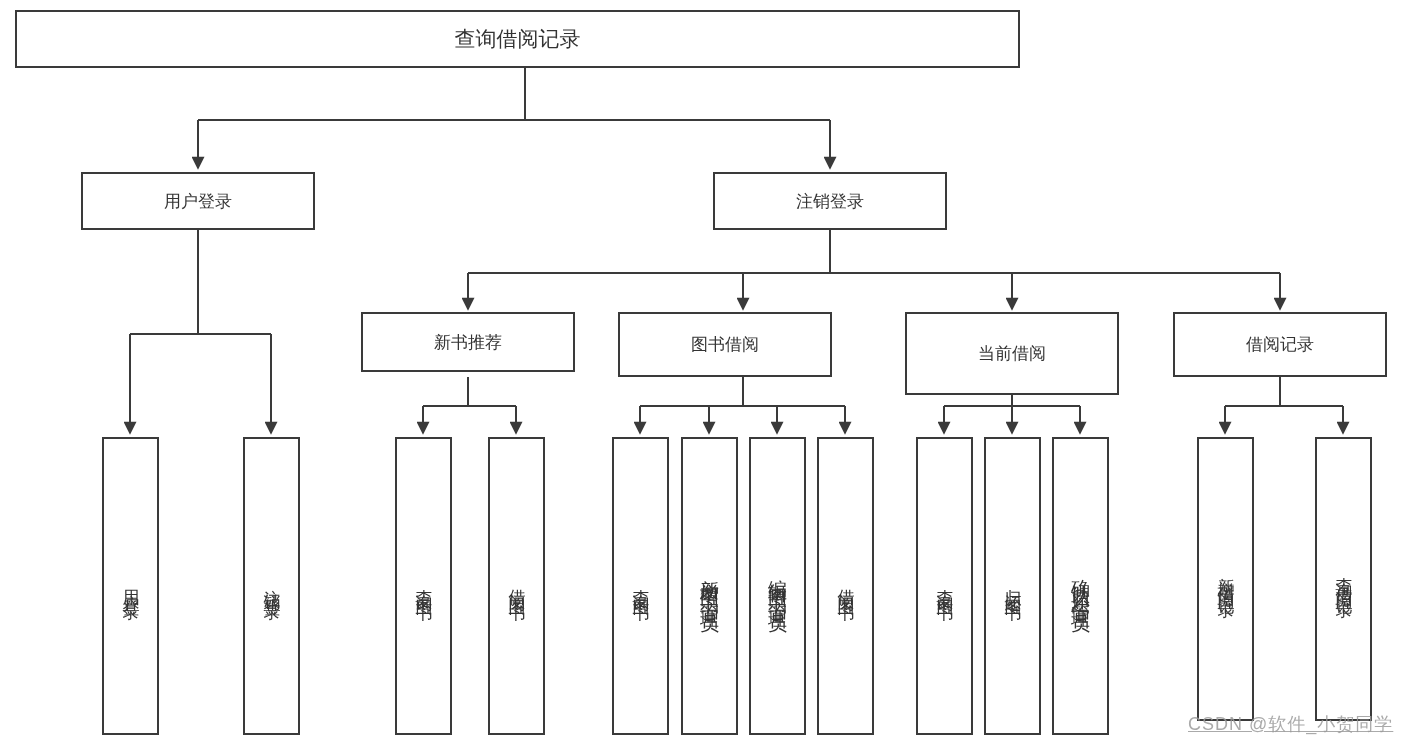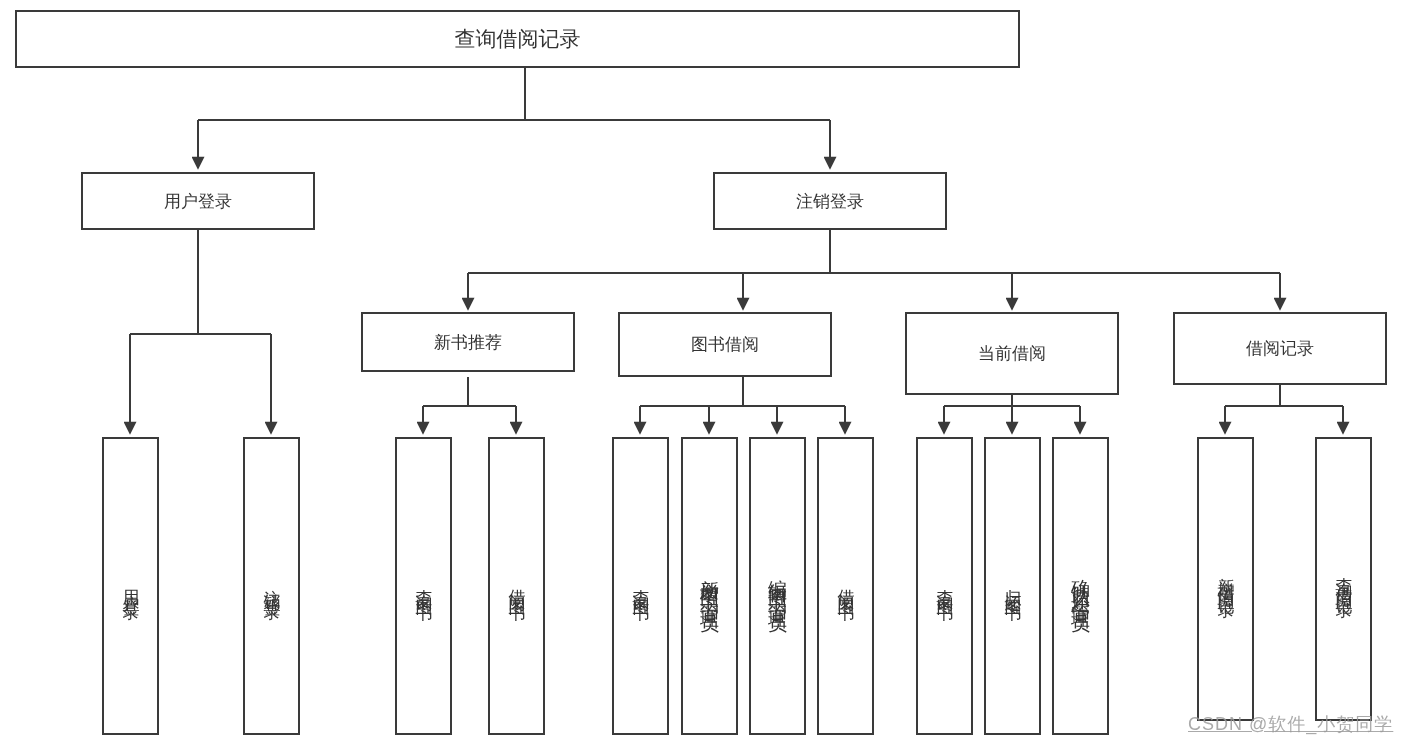--- a/index.html
+++ b/index.html
@@ -122,21 +122,21 @@
 
   <div class="node" style="left:361px; top:312px; width:214px; height:60px;">
     <span>新书推荐</span>
   </div>
   <div class="node" style="left:618px; top:312px; width:214px; height:65px;">
     <span>图书借阅</span>
   </div>
   <div class="node" style="left:905px; top:312px; width:214px; height:83px;">
     <span>当前借阅</span>
   </div>
-  <div class="node" style="left:1173px; top:312px; width:214px; height:73px;">
+  <div class="node" style="left:1173px; top:312px; width:214px; height:65px;">
     <span>借阅记录</span>
   </div>
 
   <div class="node vnode" style="left:102px; top:437px; width:57px; height:298px;">
     <span>用户登录</span>
   </div>
   <div class="node vnode" style="left:243px; top:437px; width:57px; height:298px;">
     <span>注销登录</span>
   </div>
 

